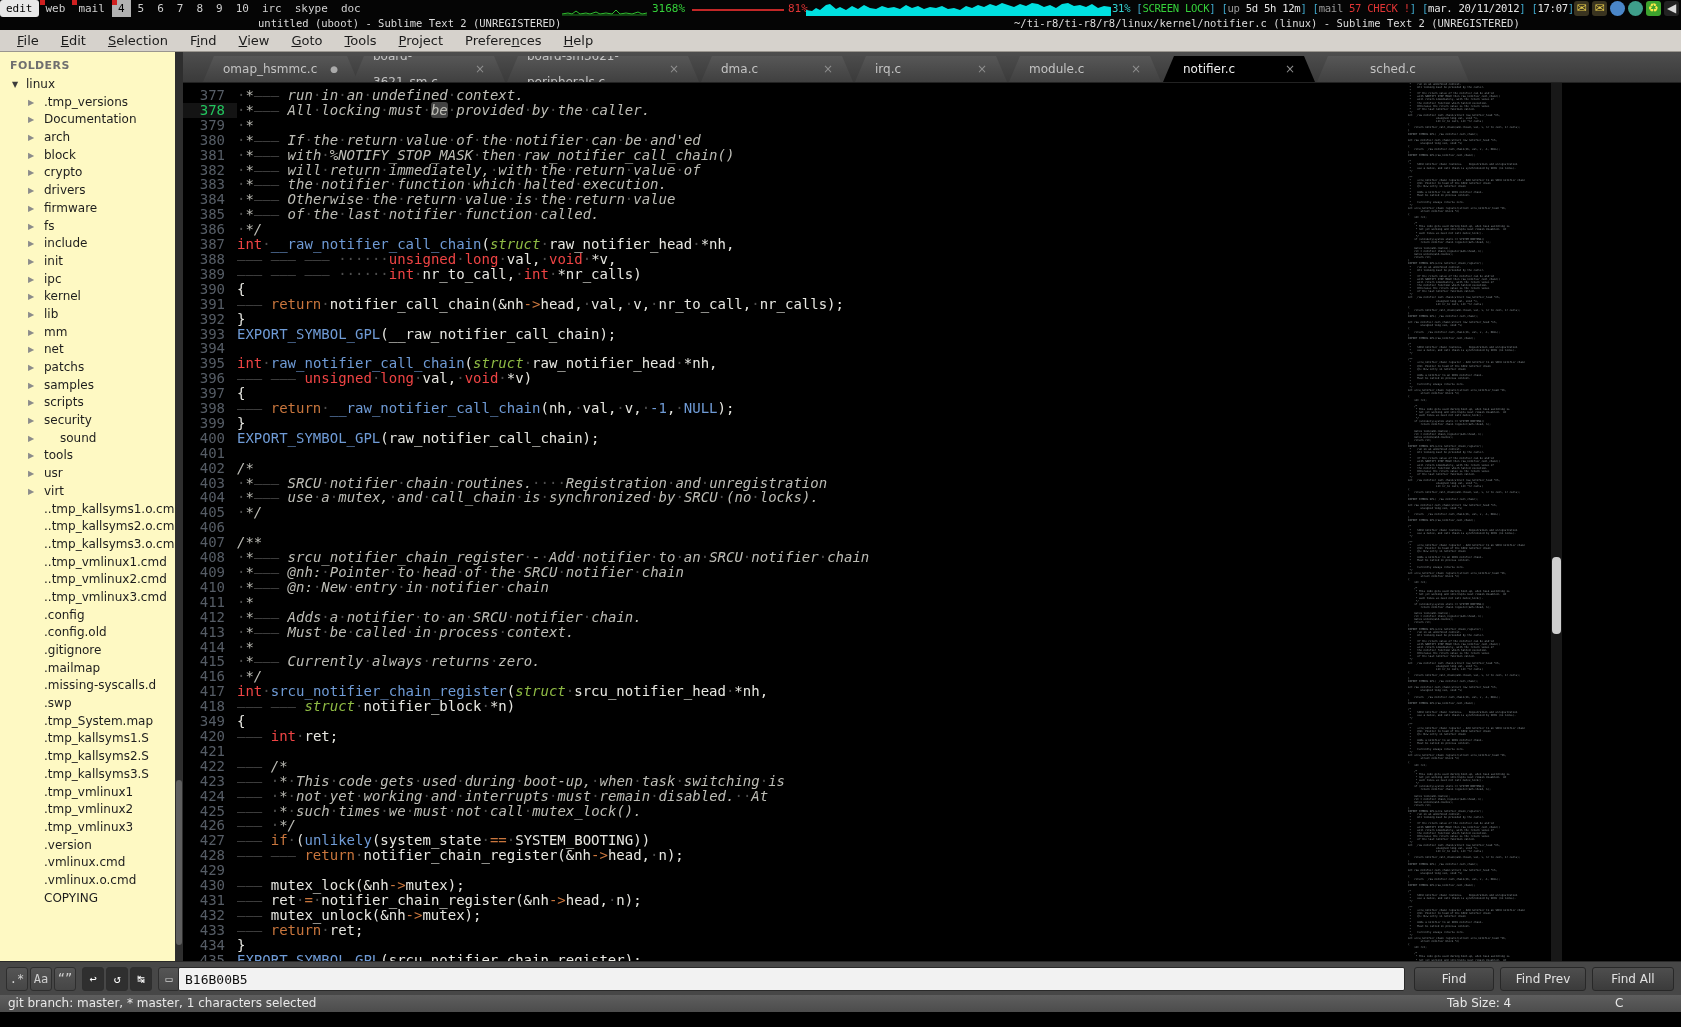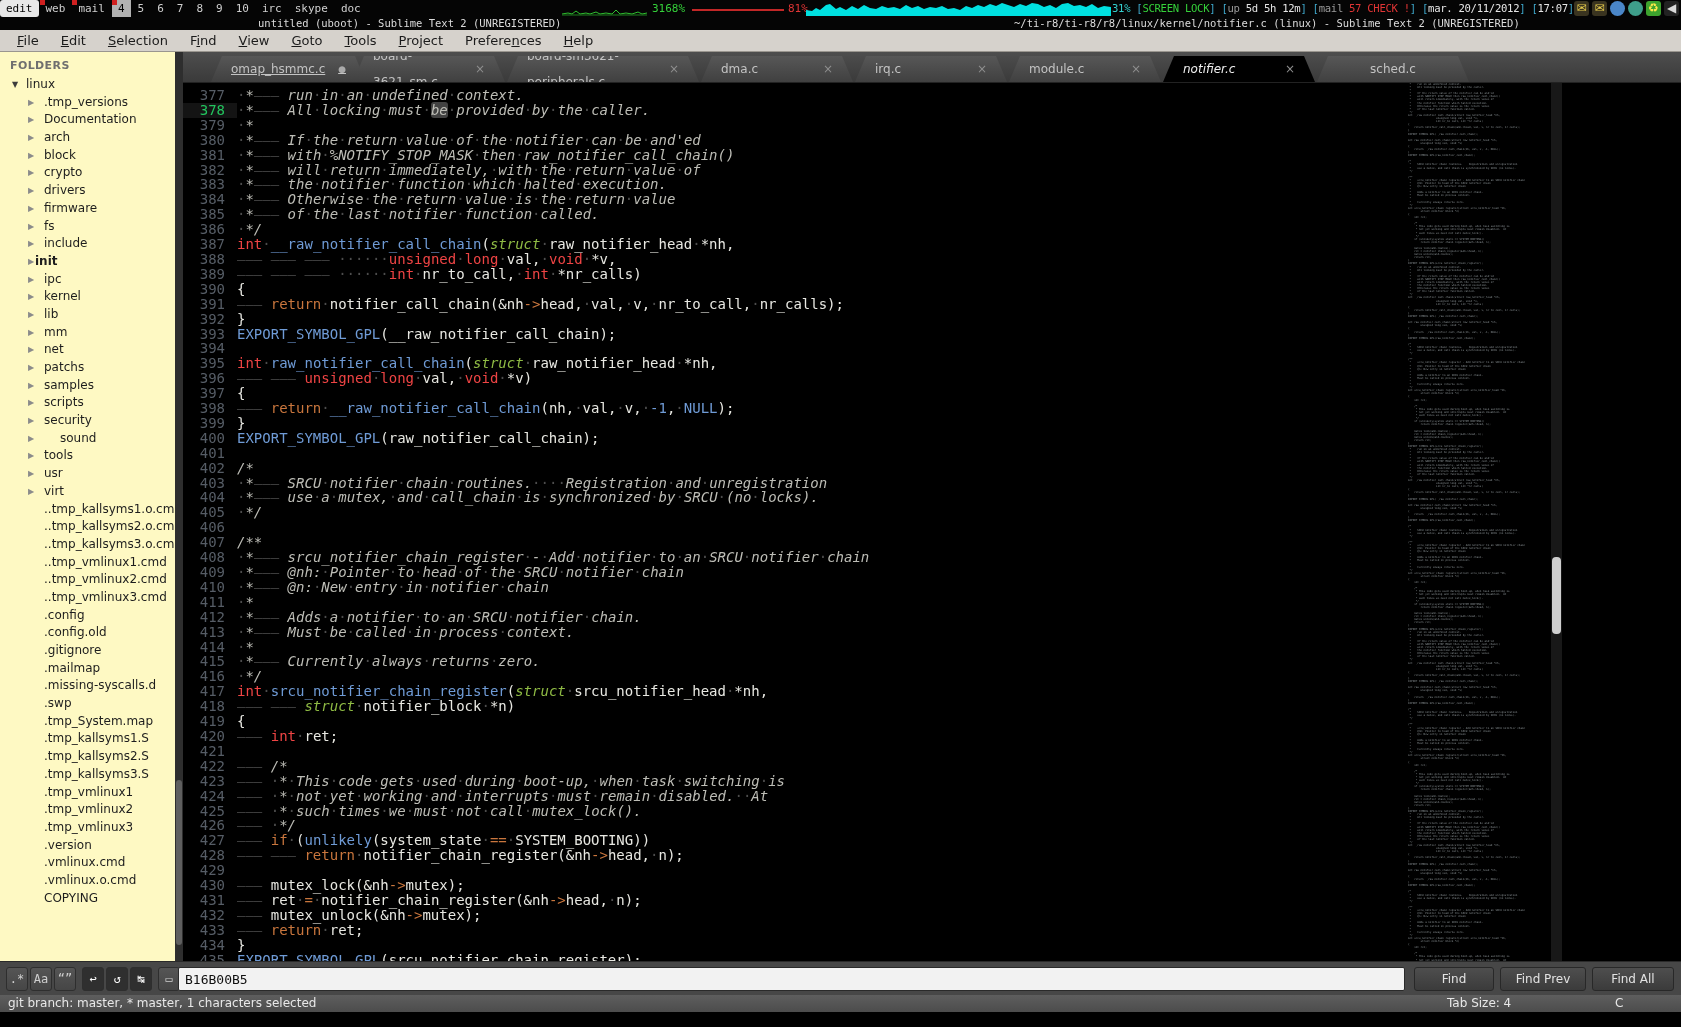--- a/index.html
+++ b/index.html
@@ -41,21 +41,21 @@
   #sidebar-scroll{position:absolute;left:175px;top:52px;width:8px;height:909px;background:#2e2e2e;}
   #sidebar-thumb{position:absolute;left:1px;top:728px;width:6px;height:165px;background:#5f5f5f;border-radius:3px;}
   
   #editor{position:absolute;left:183px;top:52px;width:1498px;height:909px;background:#000;}
   #tabbar{position:absolute;left:0;top:0;width:100%;height:30px;
           background:linear-gradient(#4e4e4e,#3a3a3a);border-bottom:1px solid #222;}
   .tab{position:absolute;bottom:0;height:26px;line-height:26px;color:#c3c3c3;font-size:12px;
        font-family:"DejaVu Sans",sans-serif;background:linear-gradient(#575757,#404040);
        clip-path:polygon(11px 0,calc(100% - 11px) 0,100% 100%,0 100%);
        display:flex;align-items:center;justify-content:space-between;padding:0 20px;box-sizing:border-box;cursor:default;}
-  .tab.active{background:#000;color:#efefef;font-style:italic;}
+  .tab.active{background:#000;color:#efefef;}
   .tab .closer{color:#8f8f8f;font-size:12px;margin-left:10px;cursor:pointer;}
   .tab .dot{color:#aaa;font-size:9px;margin-left:10px;}
   
   #code{position:absolute;left:0;top:31px;width:1225px;height:878px;overflow:hidden;padding-top:5px;box-sizing:border-box;}
   .codeline{display:flex;height:14.92px;line-height:14.92px;font-size:14px;white-space:pre;}
   .gut{width:42px;flex:none;text-align:right;padding-right:12px;color:#565d66;}
   .codeline.cursorline .gut{color:#22c55e;background:#141414;}
   .src{white-space:pre;}
   .tk-p{color:#e8e8e2;}
   .tk-c{color:#bdbdb6;font-style:italic;}
@@ -143,21 +143,21 @@
         <div class="treerow rootrow"><span class="tri" style="left: 12px;">▼</span><span style="margin-left: 26px;">linux</span></div>
         <div class="treerow"><span class="tri" style="left: 28px;">▶</span><span style="margin-left: 44px;">.tmp_versions</span></div>
         <div class="treerow"><span class="tri" style="left: 28px;">▶</span><span style="margin-left: 44px;">Documentation</span></div>
         <div class="treerow"><span class="tri" style="left: 28px;">▶</span><span style="margin-left: 44px;">arch</span></div>
         <div class="treerow"><span class="tri" style="left: 28px;">▶</span><span style="margin-left: 44px;">block</span></div>
         <div class="treerow"><span class="tri" style="left: 28px;">▶</span><span style="margin-left: 44px;">crypto</span></div>
         <div class="treerow"><span class="tri" style="left: 28px;">▶</span><span style="margin-left: 44px;">drivers</span></div>
         <div class="treerow"><span class="tri" style="left: 28px;">▶</span><span style="margin-left: 44px;">firmware</span></div>
         <div class="treerow"><span class="tri" style="left: 28px;">▶</span><span style="margin-left: 44px;">fs</span></div>
         <div class="treerow"><span class="tri" style="left: 28px;">▶</span><span style="margin-left: 44px;">include</span></div>
-        <div class="treerow"><span class="tri" style="left: 28px;">▶</span><span style="margin-left: 35px; font-weight: bold;">init</span></div>
+        <div class="treerow"><span class="tri" style="left: 28px;">▶</span><span style="margin-left: 44px;">init</span></div>
         <div class="treerow"><span class="tri" style="left: 28px;">▶</span><span style="margin-left: 44px;">ipc</span></div>
         <div class="treerow"><span class="tri" style="left: 28px;">▶</span><span style="margin-left: 44px;">kernel</span></div>
         <div class="treerow"><span class="tri" style="left: 28px;">▶</span><span style="margin-left: 44px;">lib</span></div>
         <div class="treerow"><span class="tri" style="left: 28px;">▶</span><span style="margin-left: 44px;">mm</span></div>
         <div class="treerow"><span class="tri" style="left: 28px;">▶</span><span style="margin-left: 44px;">net</span></div>
         <div class="treerow"><span class="tri" style="left: 28px;">▶</span><span style="margin-left: 44px;">patchs</span></div>
         <div class="treerow"><span class="tri" style="left: 28px;">▶</span><span style="margin-left: 44px;">samples</span></div>
         <div class="treerow"><span class="tri" style="left: 28px;">▶</span><span style="margin-left: 44px;">scripts</span></div>
         <div class="treerow"><span class="tri" style="left: 28px;">▶</span><span style="margin-left: 44px;">security</span></div>
         <div class="treerow"><span class="tri" style="left: 28px;">▶</span><span style="margin-left: 60px; text-align: right;">sound</span></div>
@@ -188,21 +188,21 @@
         <div class="treerow"><span style="margin-left: 44px;">.vmlinux.o.cmd</span></div>
         <div class="treerow"><span style="margin-left: 44px;">COPYING</span></div>
       </div>
   </div>
   <div id="sidebar-scroll">
     <div id="sidebar-thumb"></div>
   </div>
 
   <div id="editor">
     <div id="tabbar">
-        <div class="tab" style="left: 28px; width: 155px; text-decoration: underline;">
+        <div class="tab" style="left: 20px; width: 155px;">
           <span>omap_hsmmc.c</span>
           <span class="dot">●</span>
         </div>
         <div class="tab" style="left: 170px; width: 152px;">
           <span>board-3621_sm.c</span>
           <span class="closer">×</span>
         </div>
         <div class="tab" style="left: 324px; width: 192px;">
           <span>board-sm3621-peripherals.c</span>
           <span class="closer">×</span>
@@ -264,21 +264,21 @@
         <div class="codeline"><span class="gut">409</span><span class="src"><span class="tk-c"><span class="sp">·</span>*<span class="tabmark">———</span>@nh:<span class="sp">·</span>Pointer<span class="sp">·</span>to<span class="sp">·</span>head<span class="sp">·</span>of<span class="sp">·</span>the<span class="sp">·</span>SRCU<span class="sp">·</span>notifier<span class="sp">·</span>chain</span></span></div>
         <div class="codeline"><span class="gut">410</span><span class="src"><span class="tk-c"><span class="sp">·</span>*<span class="tabmark">———</span>@n:<span class="sp">·</span>New<span class="sp">·</span>entry<span class="sp">·</span>in<span class="sp">·</span>notifier<span class="sp">·</span>chain</span></span></div>
         <div class="codeline"><span class="gut">411</span><span class="src"><span class="tk-c"><span class="sp">·</span>*</span></span></div>
         <div class="codeline"><span class="gut">412</span><span class="src"><span class="tk-c"><span class="sp">·</span>*<span class="tabmark">———</span>Adds<span class="sp">·</span>a<span class="sp">·</span>notifier<span class="sp">·</span>to<span class="sp">·</span>an<span class="sp">·</span>SRCU<span class="sp">·</span>notifier<span class="sp">·</span>chain.</span></span></div>
         <div class="codeline"><span class="gut">413</span><span class="src"><span class="tk-c"><span class="sp">·</span>*<span class="tabmark">———</span>Must<span class="sp">·</span>be<span class="sp">·</span>called<span class="sp">·</span>in<span class="sp">·</span>process<span class="sp">·</span>context.</span></span></div>
         <div class="codeline"><span class="gut">414</span><span class="src"><span class="tk-c"><span class="sp">·</span>*</span></span></div>
         <div class="codeline"><span class="gut">415</span><span class="src"><span class="tk-c"><span class="sp">·</span>*<span class="tabmark">———</span>Currently<span class="sp">·</span>always<span class="sp">·</span>returns<span class="sp">·</span>zero.</span></span></div>
         <div class="codeline"><span class="gut">416</span><span class="src"><span class="tk-c"><span class="sp">·</span>*/</span></span></div>
         <div class="codeline"><span class="gut">417</span><span class="src"><span class="tk-k">int</span><span class="tk-p"><span class="sp">·</span></span><span class="tk-f">srcu_notifier_chain_register</span><span class="tk-p">(</span><span class="tk-ki">struct</span><span class="tk-p"><span class="sp">·</span>srcu_notifier_head<span class="sp">·</span>*nh,</span></span></div>
         <div class="codeline"><span class="gut">418</span><span class="src"><span class="tk-p"><span class="tabmark">———</span><span class="tabmark">———</span></span><span class="tk-ki">struct</span><span class="tk-p"><span class="sp">·</span>notifier_block<span class="sp">·</span>*n)</span></span></div>
-        <div class="codeline"><span class="gut">419</span><span class="src"><span class="tk-p">{</span></span></div>
+        <div class="codeline"><span class="gut">349</span><span class="src"><span class="tk-p">{</span></span></div>
         <div class="codeline"><span class="gut">420</span><span class="src"><span class="tk-p"><span class="tabmark">———</span></span><span class="tk-k">int</span><span class="tk-p"><span class="sp">·</span>ret;</span></span></div>
         <div class="codeline"><span class="gut">421</span><span class="src"></span></div>
         <div class="codeline"><span class="gut">422</span><span class="src"><span class="tk-p"><span class="tabmark">———</span></span><span class="tk-c">/*</span></span></div>
         <div class="codeline"><span class="gut">423</span><span class="src"><span class="tk-p"><span class="tabmark">———</span></span><span class="tk-c"><span class="sp">·</span>*<span class="sp">·</span>This<span class="sp">·</span>code<span class="sp">·</span>gets<span class="sp">·</span>used<span class="sp">·</span>during<span class="sp">·</span>boot-up,<span class="sp">·</span>when<span class="sp">·</span>task<span class="sp">·</span>switching<span class="sp">·</span>is</span></span></div>
         <div class="codeline"><span class="gut">424</span><span class="src"><span class="tk-p"><span class="tabmark">———</span></span><span class="tk-c"><span class="sp">·</span>*<span class="sp">·</span>not<span class="sp">·</span>yet<span class="sp">·</span>working<span class="sp">·</span>and<span class="sp">·</span>interrupts<span class="sp">·</span>must<span class="sp">·</span>remain<span class="sp">·</span>disabled.<span class="sp">·</span><span class="sp">·</span>At</span></span></div>
         <div class="codeline"><span class="gut">425</span><span class="src"><span class="tk-p"><span class="tabmark">———</span></span><span class="tk-c"><span class="sp">·</span>*<span class="sp">·</span>such<span class="sp">·</span>times<span class="sp">·</span>we<span class="sp">·</span>must<span class="sp">·</span>not<span class="sp">·</span>call<span class="sp">·</span>mutex_lock().</span></span></div>
         <div class="codeline"><span class="gut">426</span><span class="src"><span class="tk-p"><span class="tabmark">———</span></span><span class="tk-c"><span class="sp">·</span>*/</span></span></div>
         <div class="codeline"><span class="gut">427</span><span class="src"><span class="tk-p"><span class="tabmark">———</span></span><span class="tk-o">if</span><span class="tk-p"><span class="sp">·</span>(</span><span class="tk-f">unlikely</span><span class="tk-p">(system_state<span class="sp">·</span></span><span class="tk-o">==</span><span class="tk-p"><span class="sp">·</span>SYSTEM_BOOTING))</span></span></div>
         <div class="codeline"><span class="gut">428</span><span class="src"><span class="tk-p"><span class="tabmark">———</span><span class="tabmark">———</span></span><span class="tk-o">return</span><span class="tk-p"><span class="sp">·</span>notifier_chain_register(&amp;nh</span><span class="tk-o">-&gt;</span><span class="tk-p">head,<span class="sp">·</span>n);</span></span></div>
         <div class="codeline"><span class="gut">429</span><span class="src"></span></div>

